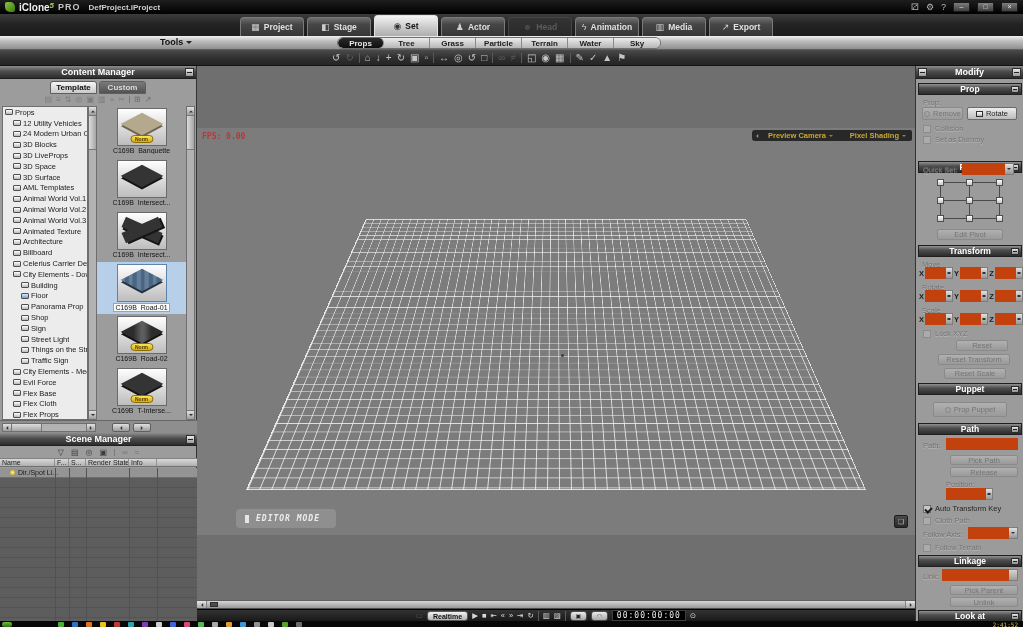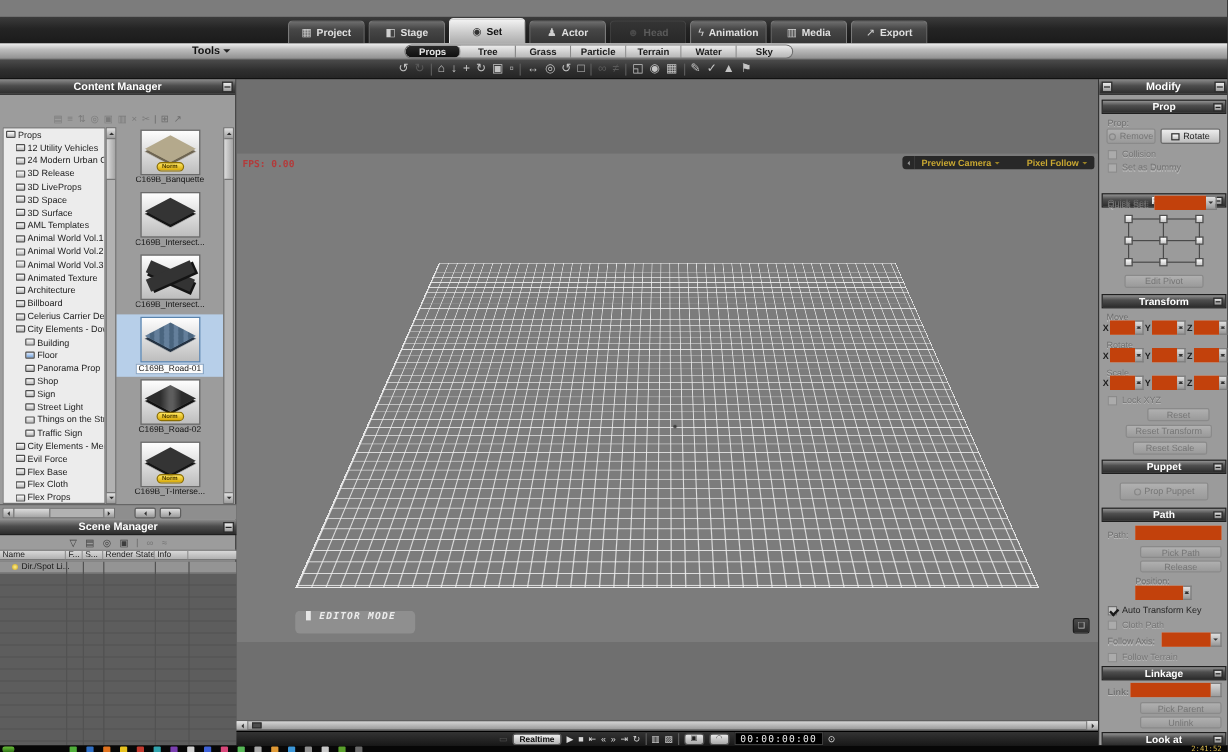--- a/index.html
+++ b/index.html
@@ -120,21 +120,21 @@
 .vband.bot{top:469px;height:65px;}
 .gridwrap{position:absolute;left:0;top:0;width:100%;height:100%;perspective:700px;perspective-origin:50% 30%;}
 .gplane{position:absolute;left:50%;top:-96px;width:620px;height:520px;margin-left:-310px;transform-origin:50% 100%;transform:rotateX(58deg);background-image:linear-gradient(to right,rgba(240,240,240,.85) 1px,transparent 1px),linear-gradient(to bottom,rgba(240,240,240,.85) 1px,transparent 1px);background-size:12px 12px;border:1px solid rgba(245,245,245,.9);}
 .centerdot{position:absolute;left:364px;top:288px;width:3px;height:3px;background:#3c3c3c;border-radius:50%;}
 .fps{position:absolute;left:5px;top:66px;color:#b33a3a;font-weight:bold;font-size:8px;font-family:"DejaVu Sans Mono",monospace;}
 .cambar{position:absolute;right:3px;top:64px;width:150px;height:11px;background:rgba(28,28,28,.88);border-radius:0 2px 2px 0;display:flex;align-items:center;justify-content:space-between;padding:0 6px;}
 .camtab{position:absolute;left:-10px;top:0;width:10px;height:11px;background:rgba(28,28,28,.88);border-radius:3px 0 0 3px;}
 .camtab .la{border-right-color:#999;}
 .camlbl{color:#c9a832;font-size:7.5px;font-weight:bold;display:flex;align-items:center;gap:3px;}
 .dcar{width:0;height:0;border:2.5px solid transparent;border-top-color:#9b8326;margin-top:2px;}
-.editor{position:absolute;left:49px;top:443px;width:100px;height:19px;background:rgba(158,158,158,.55);border-radius:4px;display:flex;align-items:flex-start;gap:7px;padding:0 9px;}
+.editor{position:absolute;left:39px;top:443px;width:100px;height:19px;background:rgba(158,158,158,.55);border-radius:4px;display:flex;align-items:center;gap:7px;padding:0 9px;}
 .emdot{width:4px;height:8px;background:#e6e6e6;flex:none;}
 .emtext{font-family:"DejaVu Sans Mono",monospace;font-style:italic;font-size:8px;color:#ececec;letter-spacing:1px;font-weight:bold;white-space:nowrap;}
 .vpcorner{position:absolute;right:7px;top:449px;width:14px;height:13px;background:linear-gradient(#4a4a4a,#2a2a2a);border:1px solid #1c1c1c;border-radius:2px;color:#c0c0c0;font-size:7px;line-height:11px;text-align:center;}
 
 
 .timeline{position:absolute;left:197px;top:600px;width:718px;height:9px;background:linear-gradient(#d6d6d6,#989898);border-top:1px solid #5f5f5f;border-bottom:1px solid #4c4c4c;display:flex;align-items:stretch;z-index:31;}
 .tl-end{width:10px;background:linear-gradient(#e8e8e8,#a5a5a5);border-right:1px solid #828282;position:relative;}
 .tl-end.r{margin-left:auto;border-left:1px solid #828282;border-right:none;}
 .tl-handle{width:8px;height:5px;background:#4c4c4c;border:1px solid #2e2e2e;margin:1px 0 0 3px;}
 .playbar{position:absolute;left:197px;top:609px;width:718px;height:12px;background:linear-gradient(#333,#191919);border-top:1px solid #000;display:flex;align-items:center;justify-content:center;gap:4px;z-index:31;}
@@ -178,20 +178,35 @@
 #tbicons{position:absolute;left:58px;top:1px;display:flex;gap:8px;}
 .tico{width:6px;height:5px;border-radius:1px;flex:none;}
 .tclock{position:absolute;right:5px;top:0;color:#d8b84a;font-size:6px;font-family:"DejaVu Sans Mono",monospace;}
 .startorb{position:absolute;left:2px;top:1px;width:10px;height:5px;border-radius:2px;background:linear-gradient(#6abf3a,#2c6e14);}
 </style>
 </head>
 <body>
 
 <div id="root">
 
+  <div class="titlebar">
+    <div class="logo"></div>
+    <span class="appname">iClone</span>
+    <span class="appver">5</span>
+    <span class="edition">PRO</span>
+    <span class="project">DefProject.iProject</span>
+    <div class="tbicons" id="winicons">
+        <span>⚂</span>
+        <span>⚙</span>
+        <span>?</span>
+        <span class="winbtn">–</span>
+        <span class="winbtn">□</span>
+        <span class="winbtn">×</span>
+      </div>
+  </div>
 
   <div class="maintabs">
     <div id="tabrow">
         <div class="tab normal">
           <span class="ticn">▦</span>
           <span class="tlbl">Project</span>
         </div>
         <div class="tab normal">
           <span class="ticn">◧</span>
           <span class="tlbl">Stage</span>
@@ -268,20 +283,24 @@
         <span class="vicn">▲</span>
         <span class="vicn">⚑</span>
       </div>
   </div>
 
   <div class="lp">
     <div class="phead">
       <span>Content Manager</span>
       <span class="phbtn"></span>
     </div>
+    <div class="cmtabs">
+      <div class="cmtab active">Template</div>
+      <div class="cmtab inactive">Custom</div>
+    </div>
     <div id="cmicons">
         <span class="cmic dim">▤</span>
         <span class="cmic dim">≡</span>
         <span class="cmic dim">⇅</span>
         <span class="cmic dim">◎</span>
         <span class="cmic dim">▣</span>
         <span class="cmic dim">▥</span>
         <span class="cmic dim">×</span>
         <span class="cmic dim">✂</span>
         <span class="cmsep"></span>
@@ -296,21 +315,21 @@
         <div class="trow" style="padding-left: 10px;">
           <span class="box"></span>
           <span class="tlab">12 Utility Vehicles</span>
         </div>
         <div class="trow" style="padding-left: 10px;">
           <span class="box"></span>
           <span class="tlab">24 Modern Urban Cars</span>
         </div>
         <div class="trow" style="padding-left: 10px;">
           <span class="box"></span>
-          <span class="tlab">3D Release</span>
+          <span class="tlab">3D Blocks</span>
         </div>
         <div class="trow" style="padding-left: 10px;">
           <span class="box"></span>
           <span class="tlab">3D LiveProps</span>
         </div>
         <div class="trow" style="padding-left: 10px;">
           <span class="box"></span>
           <span class="tlab">3D Space</span>
         </div>
         <div class="trow" style="padding-left: 10px;">
@@ -546,21 +565,21 @@
     <div class="fps">FPS: 0.00</div>
     <div class="cambar">
       <div class="camtab">
           <span class="la" style="position:absolute;left:50%;top:50%;"></span>
         </div>
       <span class="camlbl">
         <span>Preview Camera</span>
         <span class="dcar"></span>
       </span>
       <span class="camlbl">
-        <span>Pixel Follow</span>
+        <span>Pixel Shading</span>
         <span class="dcar"></span>
       </span>
     </div>
     <div class="editor">
       <span class="emdot"></span>
       <span class="emtext">EDITOR MODE</span>
     </div>
     <div class="vpcorner">❏</div>
   </div>
 
@@ -733,21 +752,21 @@
     <div class="ddl" style="top:461px;left:52px;font-weight:bold;">
       <span class="fld" style="width:41px;">+Y Axis</span>
       <span class="dbtn"></span>
     </div>
     <div class="chk dis" style="top:477px;">
         <span class="chkbox dis"></span>
         <span class="clbl">Follow Terrain</span>
       </div>
 
     <div class="sec" style="top:489px;"><span>Linkage</span><span class="mini"></span></div>
-    <div class="dimlbl" style="top:506px;left:7px;font-weight:bold;">Link:</div>
+    <div class="dimlbl" style="top:506px;left:7px;">Link:</div>
     <div class="ddl" style="top:503px;left:26px;">
         <span class="fld" style="width:67px;"></span>
         <span class="minifld"></span>
       </div>
     <div class="rbtn dis" style="top:519px;left:34px;width:68px;height:10px;">
         <span>Pick Parent</span>
       </div>
     <div class="rbtn dis" style="top:531px;left:34px;width:68px;height:10px;">
         <span>Unlink</span>
       </div>

